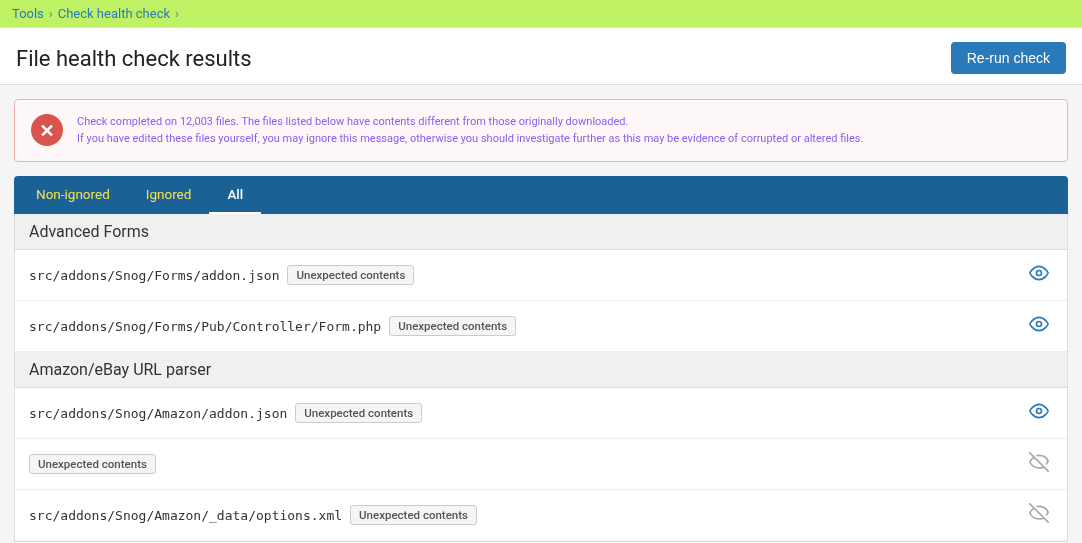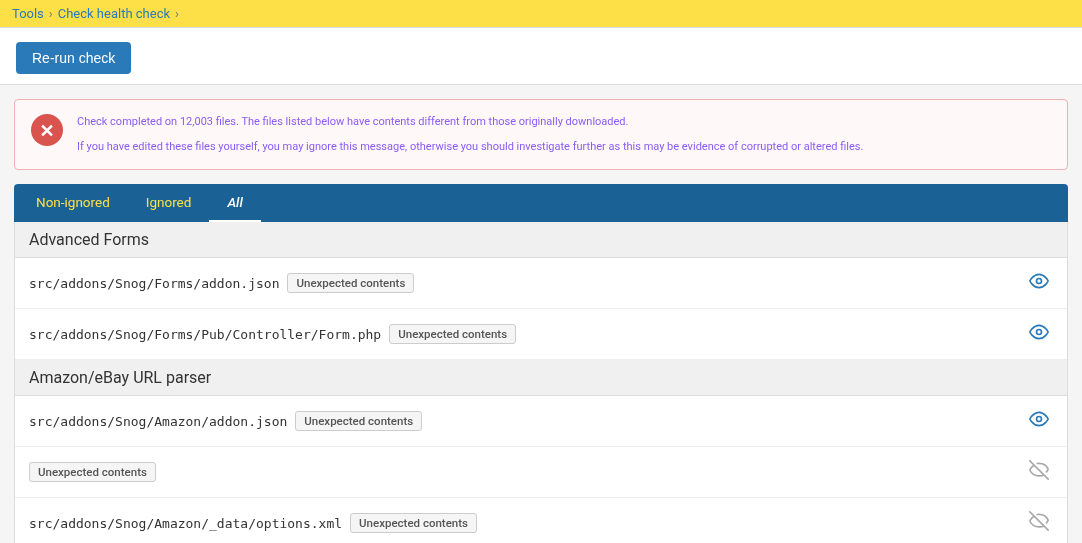--- a/index.html
+++ b/index.html
@@ -9,21 +9,21 @@
       background: #f5f5f5;
       color: #333;
     }
 
     .breadcrumb {
       display: flex;
       align-items: center;
       padding: 6px 12px;
       font-size: 13px;
       color: #555;
-      background: #fde047;
+      background: #bef264;
       border-bottom: 1px solid #ddd;
     }
     .breadcrumb span { color: #777; margin: 0 5px; }
     .breadcrumb a { color: #2a7aba; text-decoration: none; }
 
     .page-header {
       display: flex;
       align-items: center;
       justify-content: space-between;
       padding: 14px 16px 10px;
@@ -62,42 +62,41 @@
       background: #d9534f;
       border-radius: 50%;
       display: flex;
       align-items: center;
       justify-content: center;
       color: #fff;
       font-size: 18px;
       font-weight: bold;
     }
     .alert-text { color: #8b5cf6; line-height: 1.5; font-size: 11px; }
-    .alert-text p + p { margin-top: 8px; }
+    .alert-text p + p { }
 
     .tabs-container {
       margin: 14px 14px 0;
       background: #1a6296;
       border-radius: 4px 4px 0 0;
       display: flex;
       align-items: flex-end;
       padding: 0 4px;
     }
     .tab {
       padding: 10px 18px;
       color: #fde047;
       cursor: pointer;
       font-size: 13.5px;
       border-bottom: 2px solid transparent;
     }
     .tab.active {
       color: #fff;
       border-bottom: 2px solid #fff;
       font-weight: 500;
-      font-style: italic;
     }
 
     .results-container {
       margin: 0 14px;
       background: #fff;
       border: 1px solid #ddd;
       border-top: none;
     }
 
     .group-header {
@@ -152,20 +151,21 @@
 <body>
 
 <div class="breadcrumb">
   <a href="#">Tools</a>
   <span>›</span>
   <a href="#">Check health check</a>
   <span>›</span>
 </div>
 
 <div class="page-header">
+  <h1 class="page-title">File health check results</h1>
   <button class="btn-rerun">Re-run check</button>
 </div>
 
 <div class="alert-box">
   <div class="alert-icon">✕</div>
   <div class="alert-text">
     <p>Check completed on 12,003 files. The files listed below have contents different from those originally downloaded.</p>
     <p>If you have edited these files yourself, you may ignore this message, otherwise you should investigate further as this may be evidence of corrupted or altered files.</p>
   </div>
 </div>

